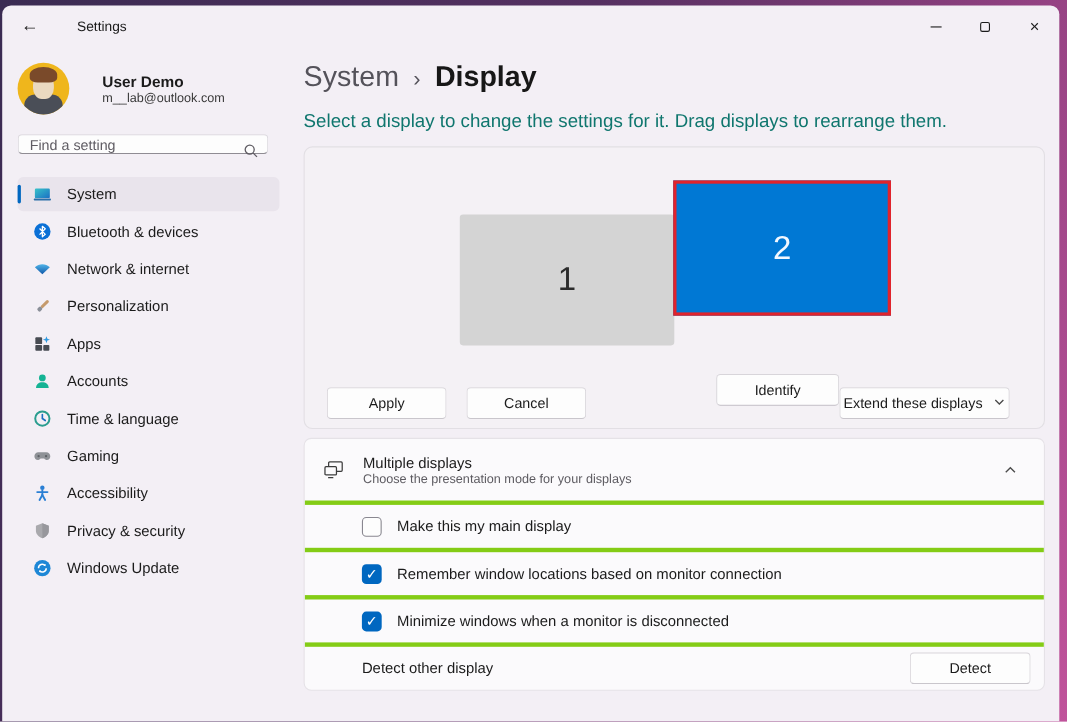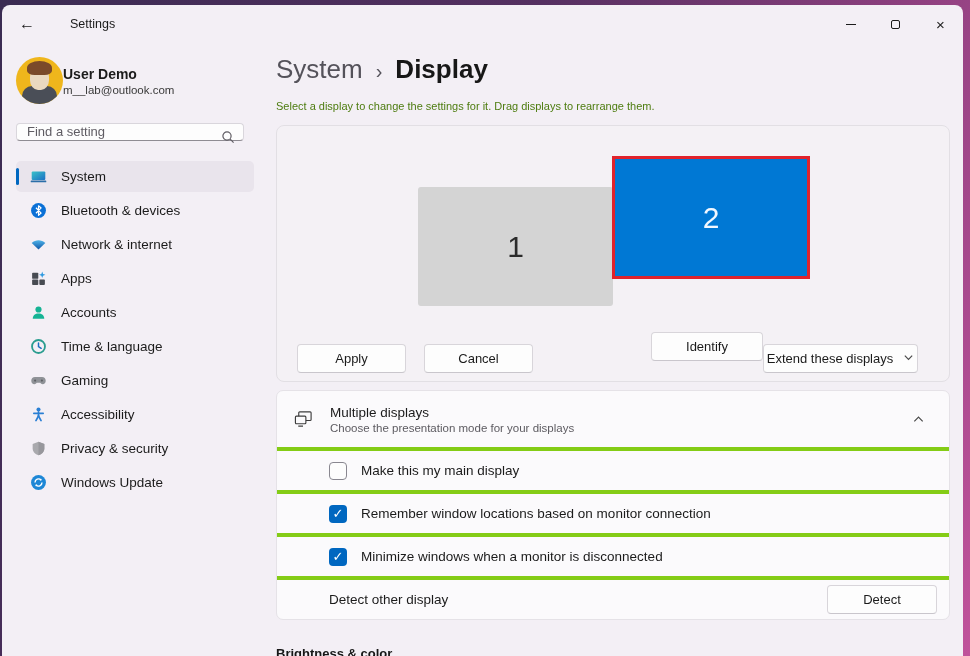--- a/index.html
+++ b/index.html
@@ -26,21 +26,21 @@
   
   .content { display:flex; height:618px; }
   .sidebar { width:262px; flex:0 0 262px; padding:8px 10px 0 14px; }
   .main { flex:1; padding:0 13px 0 12px; overflow:hidden; }
   
   .profile { display:flex; align-items:center; margin:6px 0 18px 0; }
   .avatar { width:47px; height:47px; border-radius:50%; background:#efb61c; position:relative; overflow:hidden; flex:0 0 47px; }
   .avatar .hoodie { position:absolute; left:6px; right:6px; bottom:-6px; height:24px; background:#4a4e57; border-radius:10px 10px 0 0; }
   .avatar .face { position:absolute; left:14px; top:9px; width:19px; height:24px; background:#ead9c0; border-radius:46% 46% 42% 42%; }
   .avatar .hair { position:absolute; left:11px; top:4px; width:25px; height:14px; background:#7a4a2a; border-radius:50% 50% 30% 30%; }
-  .profile-text { margin-left:0; }
+  .profile-text { margin-left:30px; }
   .profile-name { font-size:14px; font-weight:bold; }
   .profile-email { font-size:11.5px; color:#3a3a3a; margin-top:2px; }
   
   .search-box { position:relative; width:228px; margin-bottom:20px; }
   .search-box input {
     width:100%; height:18px; border:1px solid #d9d6dc; border-bottom-color:#8f8c93;
     border-radius:4px; background:#fdfdfd; padding:0 30px 0 10px; font-size:13px;
     font-family:inherit; color:#1b1b1b; outline:none;
   }
   .search-box input::placeholder { color:#5f5c63; }
@@ -54,21 +54,21 @@
   .nav-item.selected::before {
     content:""; position:absolute; left:0; top:7px; width:3px; height:17px;
     border-radius:2px; background:#0067c0;
   }
   .nav-icon { width:17px; height:17px; margin-right:14px; flex:0 0 17px; display:flex; align-items:center; }
   
   .breadcrumb { margin-top:11px; display:flex; align-items:baseline; }
   .crumb-parent { font-size:26px; color:#54525a; font-weight:500; cursor:pointer; }
   .crumb-sep { font-size:20px; color:#54525a; margin:0 13px; }
   .crumb-current { font-size:26px; color:#171717; font-weight:600; }
-  .page-subtitle { font-size:11px; color:#4d7c0f; margin-top:15px; }
+  .page-subtitle { font-size:17px; color:#0f766e; margin-top:15px; }
   
   .arrange-panel {
     margin-top:13px; height:257px; background:#f4f1f5; border:1px solid #e2dfe4;
     border-radius:8px; position:relative;
   }
   .monitor { position:absolute; display:flex; align-items:center; justify-content:center; cursor:pointer; }
   .monitor-1 { left:141px; top:61px; width:195px; height:119px; background:#d4d4d4; border-radius:3px; color:#2b2b2b; font-size:30px; }
   .monitor-2 { left:335px; top:30px; width:198px; height:123px; background:#0078d4; border:3px solid #e0232c; color:#f2f8ff; font-size:30px; }
   .btn {
     background:#fdfdfd; border:1px solid #d8d5da; border-bottom-color:#c9c6cc;
@@ -187,20 +187,31 @@
                     <stop offset="0" stop-color="#4fb3e8"></stop>
                     <stop offset="1" stop-color="#0f57a8"></stop>
                   </linearGradient>
                 </defs>
                 <path d="M8 12.6 L1.6 6.6 C5.2 3.2 10.8 3.2 14.4 6.6 Z" fill="url(#wifig)"></path>
               </svg>
           </span>
           <span>Network &amp; internet</span>
         </div>
 
+        <div class="nav-item">
+          <span class="nav-icon">
+            <svg width="17" height="17" viewBox="0 0 16 16">
+                <g transform="rotate(45 8 8)">
+                  <rect x="6.8" y="0.8" width="2.6" height="8.6" rx="1.3" fill="#c59a6c"></rect>
+                  <rect x="6.4" y="9.2" width="3.4" height="4" rx="1.2" fill="#8a8f98"></rect>
+                </g>
+              </svg>
+          </span>
+          <span>Personalization</span>
+        </div>
 
         <div class="nav-item">
           <span class="nav-icon">
             <svg width="17" height="17" viewBox="0 0 16 16">
                 <rect x="2" y="2.5" width="5.8" height="5.8" rx="0.8" fill="#474b52"></rect>
                 <rect x="2" y="9" width="5.8" height="5" rx="0.8" fill="#474b52"></rect>
                 <rect x="8.8" y="9" width="5.2" height="5" rx="0.8" fill="#474b52"></rect>
                 <path d="M11.5 1.5 L12.3 3.7 L14.5 4.5 L12.3 5.3 L11.5 7.5 L10.7 5.3 L8.5 4.5 L10.7 3.7 Z" fill="#2f9ae0"></path>
               </svg>
           </span>

